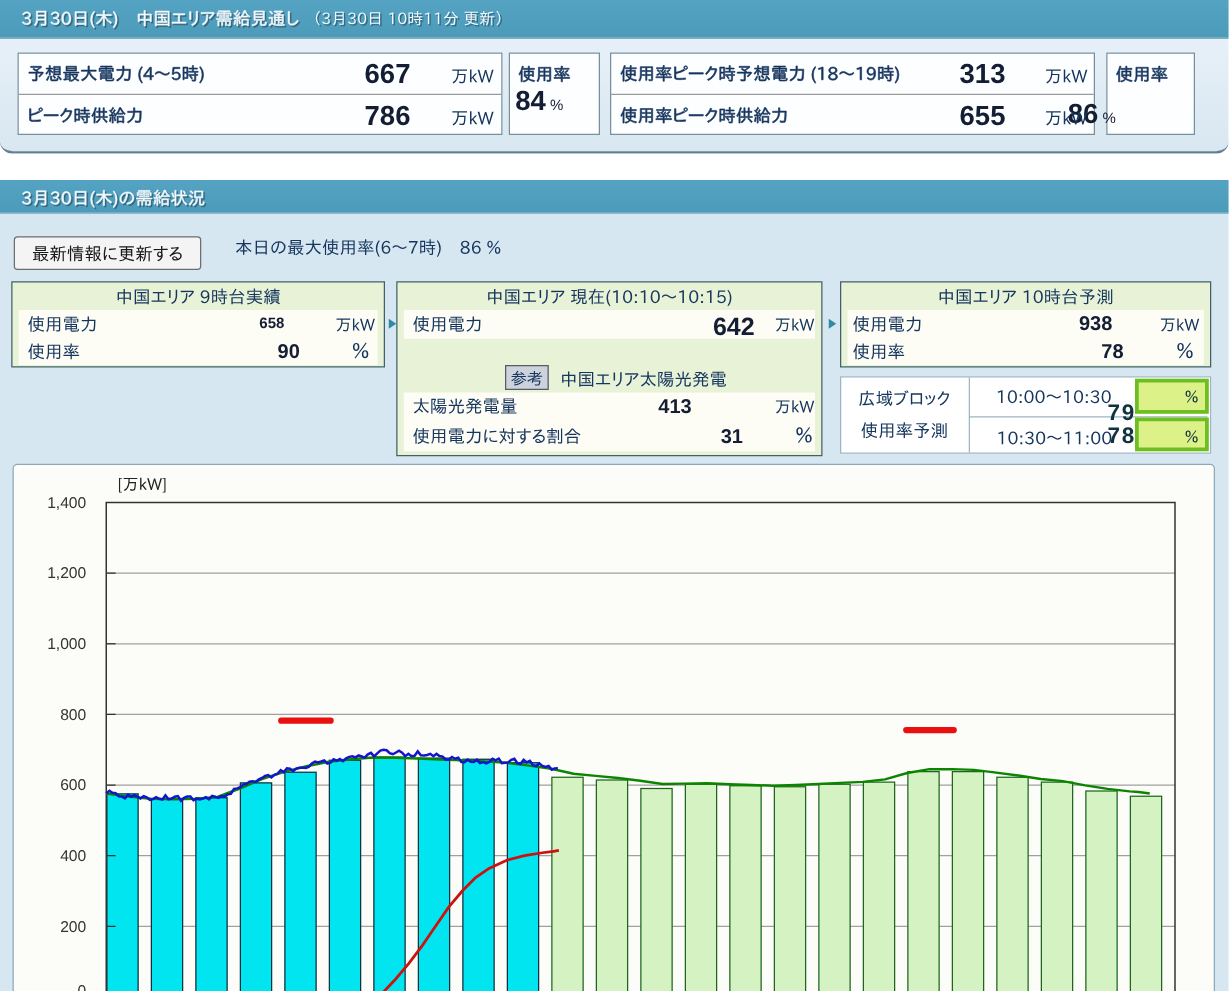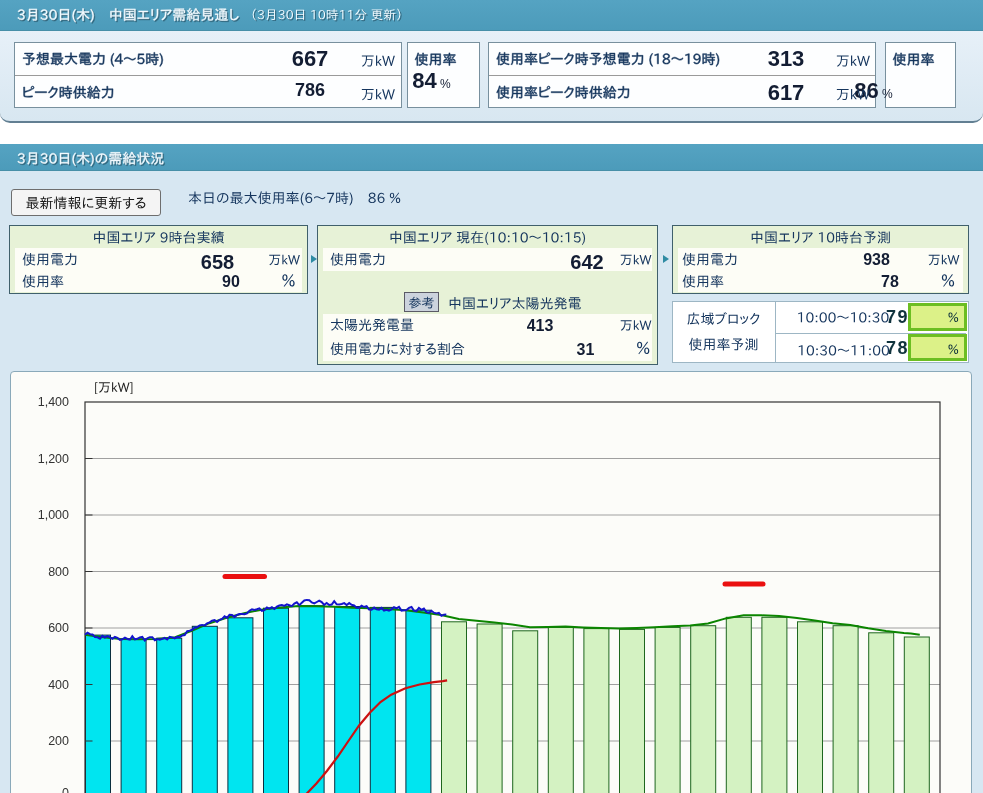--- a/index.html
+++ b/index.html
@@ -9,23 +9,23 @@
 <div class="abs bar" style="left:0;top:0;width:983px;height:31px"></div>
 <div class="abs" style="left:0;top:31px;width:983px;height:92px;background:linear-gradient(#e7f0f8,#d8e7f1);border-bottom:2px solid #627f92;border-radius:0 0 10px 10px"></div>
 
 <div class="abs" style="left:14px;top:42px;width:388px;height:66px;background:#fdfeff;border:1px solid #78909e"></div>
 <div class="abs" style="left:15px;top:74.5px;width:386px;height:1px;background:#9a9a9a"></div>
 <div class="abs" style="left:407px;top:42px;width:73px;height:66px;background:#fdfeff;border:1px solid #78909e"></div>
 <div class="abs" style="left:488px;top:42px;width:388px;height:66px;background:#fdfeff;border:1px solid #78909e"></div>
 <div class="abs" style="left:489px;top:74.5px;width:386px;height:1px;background:#9a9a9a"></div>
 <div class="abs" style="left:885px;top:42px;width:71px;height:66px;background:#fdfeff;border:1px solid #78909e"></div>
 <div class="num" style="left:260px;top:46px;width:100px;font-size:22px">667</div>
-<div class="num" style="left:260px;top:79.5px;width:100px;font-size:18px">786</div>
+<div class="num" style="left:260px;top:79.5px;width:100px;font-size:22px">786</div>
 <div class="num" style="left:736px;top:46px;width:100px;font-size:22px">313</div>
-<div class="num" style="left:736px;top:79.5px;width:100px;font-size:22px">617</div>
+<div class="num" style="left:736px;top:79.5px;width:100px;font-size:22px">655</div>
 <div class="num" style="left:394px;top:68px;width:75px;font-size:22px">84<span style="font-size:12px;font-weight:normal"> %</span></div>
 <div class="num" style="left:836px;top:77.5px;width:75px;font-size:22px">86<span style="font-size:12px;font-weight:normal"> %</span></div>
 
 <div class="abs bar" style="left:0;top:144px;width:983px;height:27px"></div>
 <div class="abs" style="left:0;top:171px;width:983px;height:622px;background:#d7e7f2"></div>
 <div class="abs" style="left:11px;top:189px;width:150px;height:27px;background:#f4f4f4;border:1px solid #6e6e6e;border-radius:3px"></div>
 
 <div class="abs" style="left:9px;top:225px;width:299px;height:69px;background:#e7f2d7;border:1.5px solid #40606c"></div>
 <div class="abs" style="left:15px;top:247.5px;width:287px;height:44px;background:#fdfdf6"></div>
 <div class="abs" style="left:317px;top:225px;width:341px;height:140px;background:#e7f2d7;border:1.5px solid #40606c"></div>
@@ -37,28 +37,28 @@
 
 <div class="abs" style="left:311px;top:255px;width:0;height:0;border-left:6px solid #2e8ba3;border-top:4px solid transparent;border-bottom:4px solid transparent"></div>
 <div class="abs" style="left:663px;top:255px;width:0;height:0;border-left:6px solid #2e8ba3;border-top:4px solid transparent;border-bottom:4px solid transparent"></div>
 
 <div class="abs" style="left:672px;top:301px;width:297px;height:62px;background:#fff;border:1px solid #9db6c4"></div>
 <div class="abs" style="left:775px;top:302px;width:1px;height:60px;background:#9db6c4"></div>
 <div class="abs" style="left:776px;top:332.5px;width:190px;height:1px;background:#9db6c4"></div>
 <div class="abs" style="left:908px;top:303px;width:59px;height:28px;background:#dcf188;border:3px solid #6cbe22"></div>
 <div class="abs" style="left:908px;top:334px;width:59px;height:27px;background:#dcf188;border:3px solid #6cbe22"></div>
 
-<div class="num" style="left:167.5px;top:251px;width:100px;font-size:20px">658</div>
+<div class="num" style="left:167.5px;top:251px;width:100px;font-size:12px">658</div>
 <div class="num" style="left:181px;top:273px;width:100px;font-size:16px">90</div>
 <div class="num" style="left:537px;top:251px;width:100px;font-size:20px">642</div>
 <div class="num" style="left:490px;top:316.5px;width:100px;font-size:16px">413</div>
 <div class="num" style="left:535.5px;top:340.5px;width:100px;font-size:16px">31</div>
 <div class="num" style="left:826.5px;top:251px;width:100px;font-size:16px">938</div>
 <div class="num" style="left:840px;top:273px;width:100px;font-size:16px">78</div>
-<div class="num" style="left:847.5px;top:307px;width:100px;font-size:18px;letter-spacing:1.5px;color:#10333d">79</div>
+<div class="num" style="left:847.5px;top:320px;width:100px;font-size:18px;letter-spacing:1.5px;color:#10333d">79</div>
 <div class="num" style="left:847.5px;top:337.5px;width:100px;font-size:18px;letter-spacing:1.5px;color:#10333d">78</div>
 
 <div class="abs" style="left:10px;top:371px;width:962px;height:430px;background:#fcfcf9;border:1px solid #8aa9ba;border-radius:4px"></div>
 <svg class="abs" style="left:0;top:0" width="983" height="793" viewBox="0 0 983 793">
 <line x1="85" y1="741.0" x2="940" y2="741.0" stroke="#a0a0a0" stroke-width="1"></line>
     <line x1="85" y1="684.5" x2="940" y2="684.5" stroke="#a0a0a0" stroke-width="1"></line>
     <line x1="85" y1="628.0" x2="940" y2="628.0" stroke="#a0a0a0" stroke-width="1"></line>
     <line x1="85" y1="571.5" x2="940" y2="571.5" stroke="#a0a0a0" stroke-width="1"></line>
     <line x1="85" y1="515.0" x2="940" y2="515.0" stroke="#a0a0a0" stroke-width="1"></line>
     <line x1="85" y1="458.5" x2="940" y2="458.5" stroke="#a0a0a0" stroke-width="1"></line>

